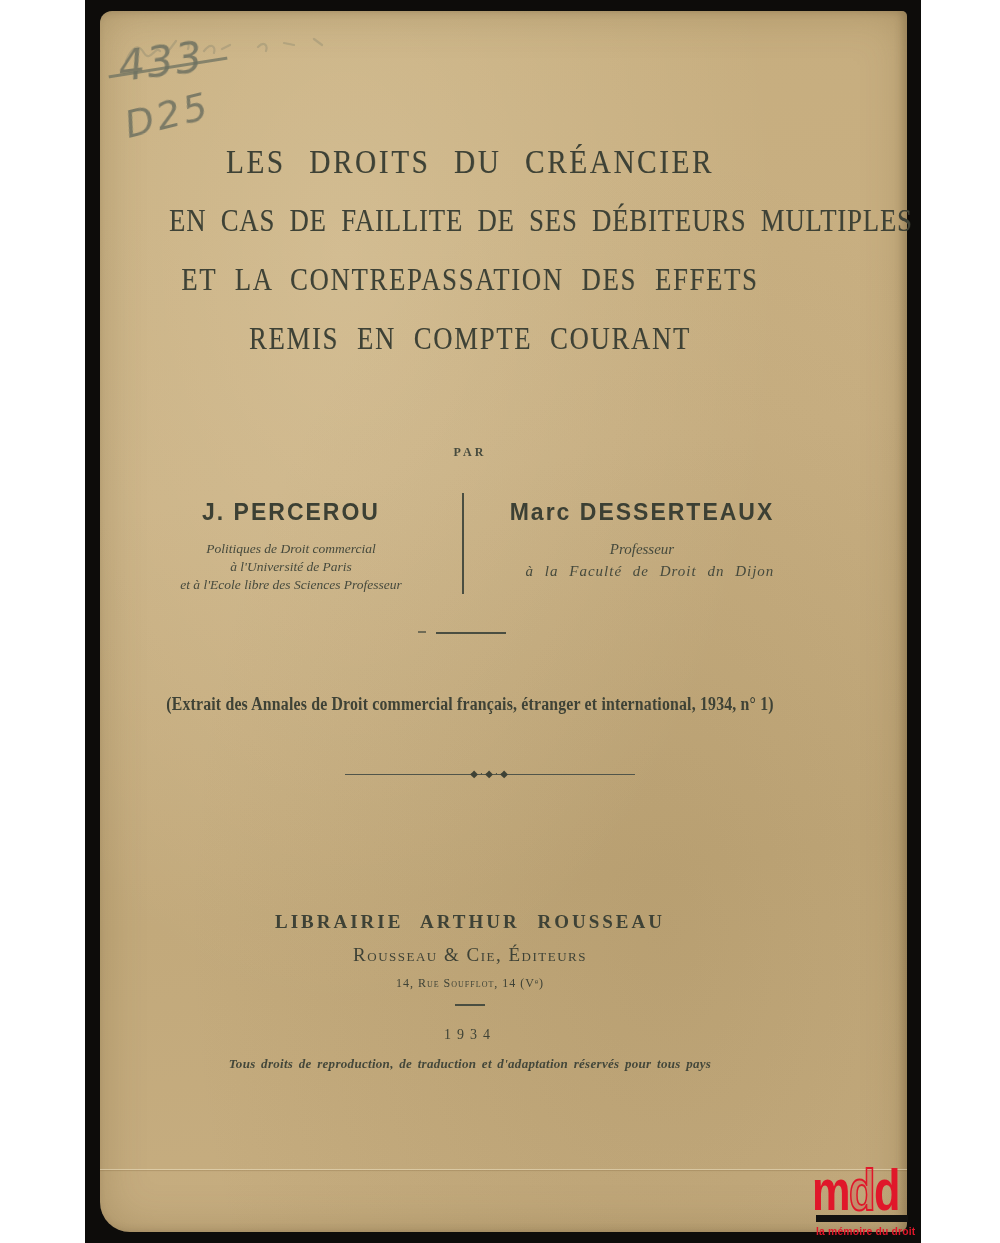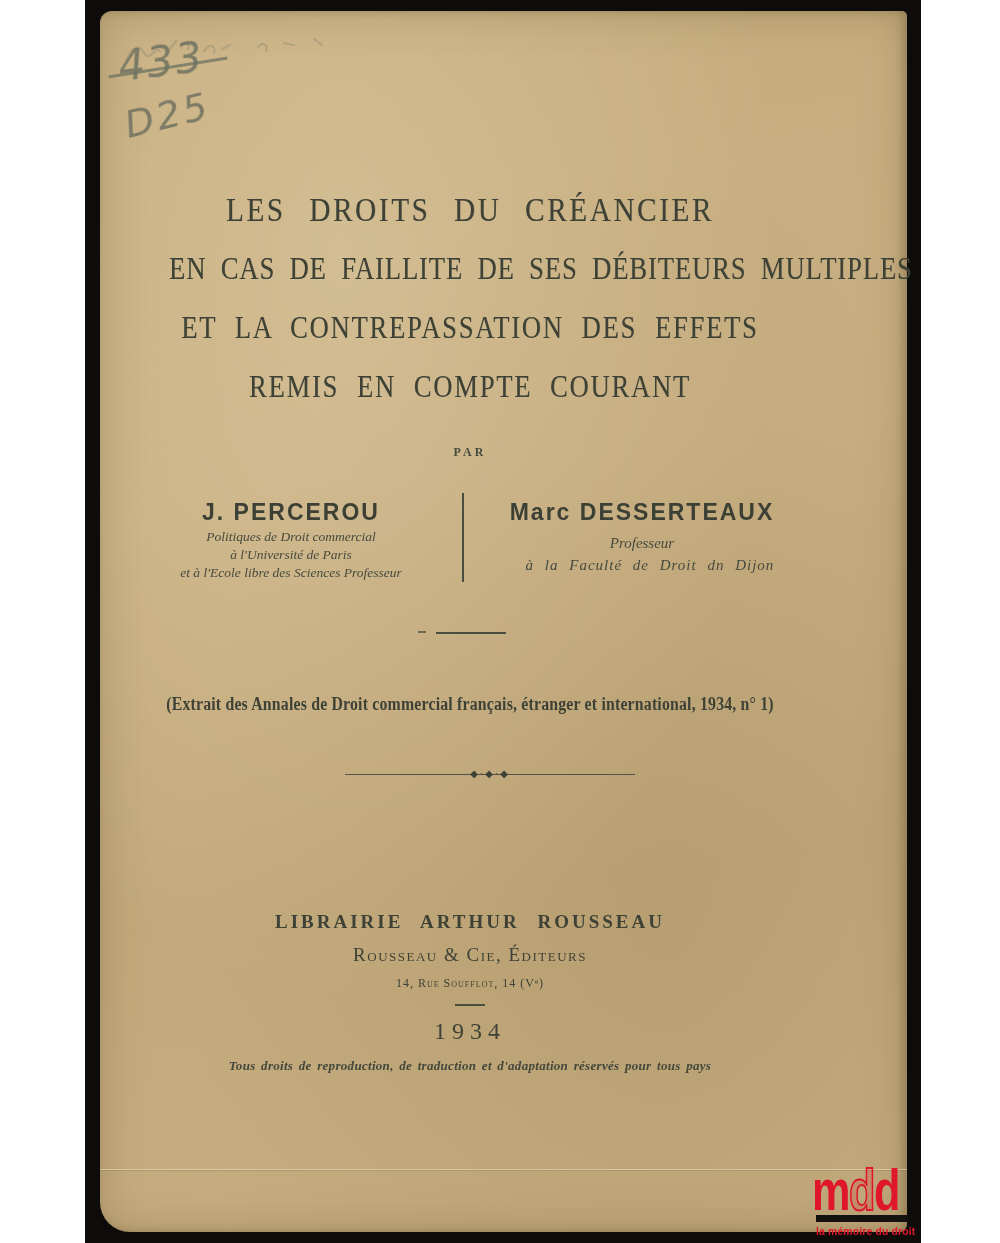--- a/index.html
+++ b/index.html
@@ -44,42 +44,42 @@
   .hw-strike {
     position: absolute; left: 8px; top: 55px; width: 120px; height: 3px;
     background: rgba(110,113,96,0.75); transform: rotate(-9deg); filter: blur(0.5px);
   }
   .hw-shelf { left: 24px; top: 82px; font-size: 38px; transform: rotate(-14deg); letter-spacing: 3px; }
   .hw-scribble { position: absolute; left: 18px; top: 14px; opacity: 0.55; }
 
   
   .col { position: absolute; left: 20px; width: 700px; text-align: center; }
 
-  .title-block { top: 132px; margin-top: 48px; }
+  .title-block { top: 132px; }
   .title-line {
     font-family: "Liberation Serif", serif;
     color: #3e4236;
     transform: scaleX(0.86);
     white-space: nowrap;
     text-shadow: 0.4px 0.4px 0 rgba(62,66,54,0.35);
   }
   .title-line.l1 { font-size: 34px; letter-spacing: 3px; word-spacing: 16px; margin-bottom: 22px; }
   .title-line.l2 { font-size: 31px; letter-spacing: 1px; word-spacing: 8px;  margin-bottom: 23px; }
   .title-line.l3 { font-size: 31px; letter-spacing: 2px; word-spacing: 11px; margin-bottom: 23px; }
   .title-line.l4 { font-size: 31px; letter-spacing: 2px; word-spacing: 11px; }
 
   .byline { top: 434px; font-size: 12px; letter-spacing: 3px; font-weight: bold; color: #474b3e; }
 
   .authors { top: 482px; display: flex; text-align: center; }
   .author-left  { width: 342px; padding-top: 6px; }
   .author-right { flex: 1; border-left: 2px solid #4a4e41; padding-top: 6px; }
   .author-name {
     font-family: "Liberation Sans", sans-serif;
     font-weight: bold; font-size: 23px; letter-spacing: 2px;
-    color: #3c4034; margin-bottom: 2px;
+    color: #3c4034; margin-bottom: 14px;
   }
   .author-title { font-style: italic; font-size: 13.5px; line-height: 18px; color: #464a3d; }
   .author-right .author-title.big { font-size: 15px; letter-spacing: 1px; word-spacing: 6px; line-height: 26px; margin-left: 16px; }
   .author-right .author-title.first { font-size: 15px; margin-top: 8px; }
 
   .mini-rule { position: absolute; left: 336px; top: 621px; width: 70px; height: 2px; background: #4a4e41; }
   .mini-rule-tick { position: absolute; left: 318px; top: 620px; width: 8px; height: 2px; background: rgba(74,78,65,0.7); }
 
   .extrait {
     top: 683px; font-weight: bold; font-size: 18px;
@@ -93,21 +93,21 @@
     position: absolute; left: 0; top: 0; width: 100%; text-align: center;
     font-size: 10px; letter-spacing: 2px; color: #3e4236; line-height: 14px;
   }
 
   .imprint { top: 885px; color: #3e4236; }
   .imprint .city { font-size: 21px; letter-spacing: 4px; word-spacing: 8px; }
   .imprint .pub1 { font-size: 19px; font-weight: bold; letter-spacing: 3px; word-spacing: 10px; margin-top: 15px; }
   .imprint .pub2 { font-size: 19px; font-variant: small-caps; letter-spacing: 1.5px; margin-top: 11px; }
   .imprint .addr { font-size: 12px; font-variant: small-caps; letter-spacing: 1px; margin-top: 10px; }
   .imprint .dash { width: 30px; height: 2px; background: #4a4e41; margin: 13px auto 0 auto; }
-  .imprint .year { font-size: 24px; letter-spacing: 6px; margin-top: 12px; }
+  .imprint .year { font-size: 14px; letter-spacing: 6px; margin-top: 21px; }
   .imprint .rights { font-size: 13px; font-weight: bold; font-style: italic; letter-spacing: 0.3px; word-spacing: 2px; margin-top: 13px; color: #43473a; }
 
   
   .mdd { position: absolute; left: 812px; top: 1164px; width: 185px; height: 79px; }
   .mdd .logo {
     font-family: "Liberation Sans", sans-serif;
     font-weight: bold; font-size: 57px; line-height: 52px; letter-spacing: -2px;
     color: #e0172a;
     transform: scaleX(0.76); transform-origin: left top;
     white-space: nowrap;

